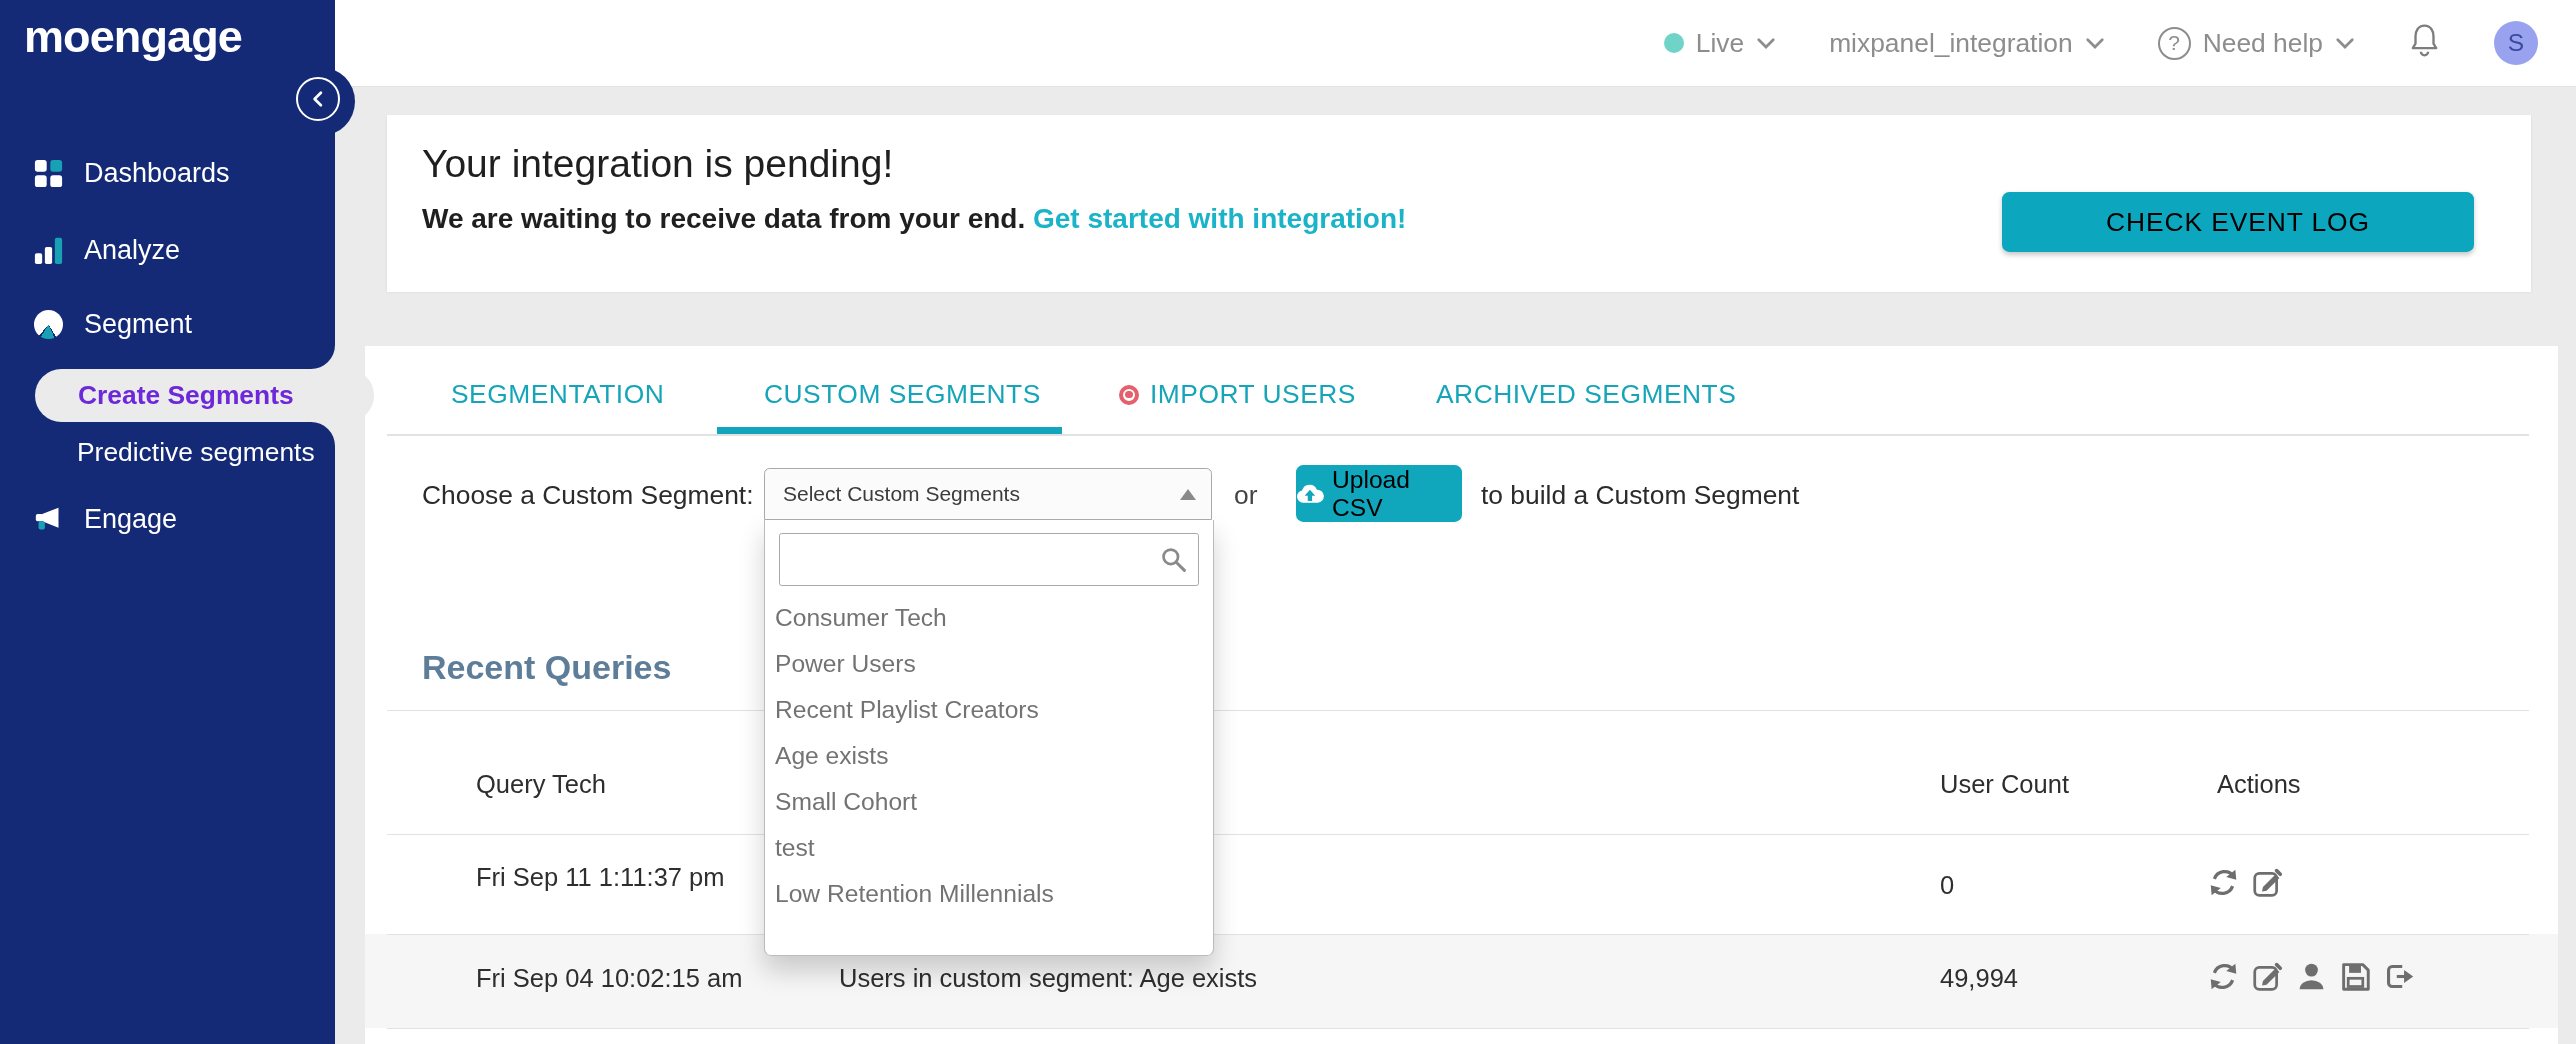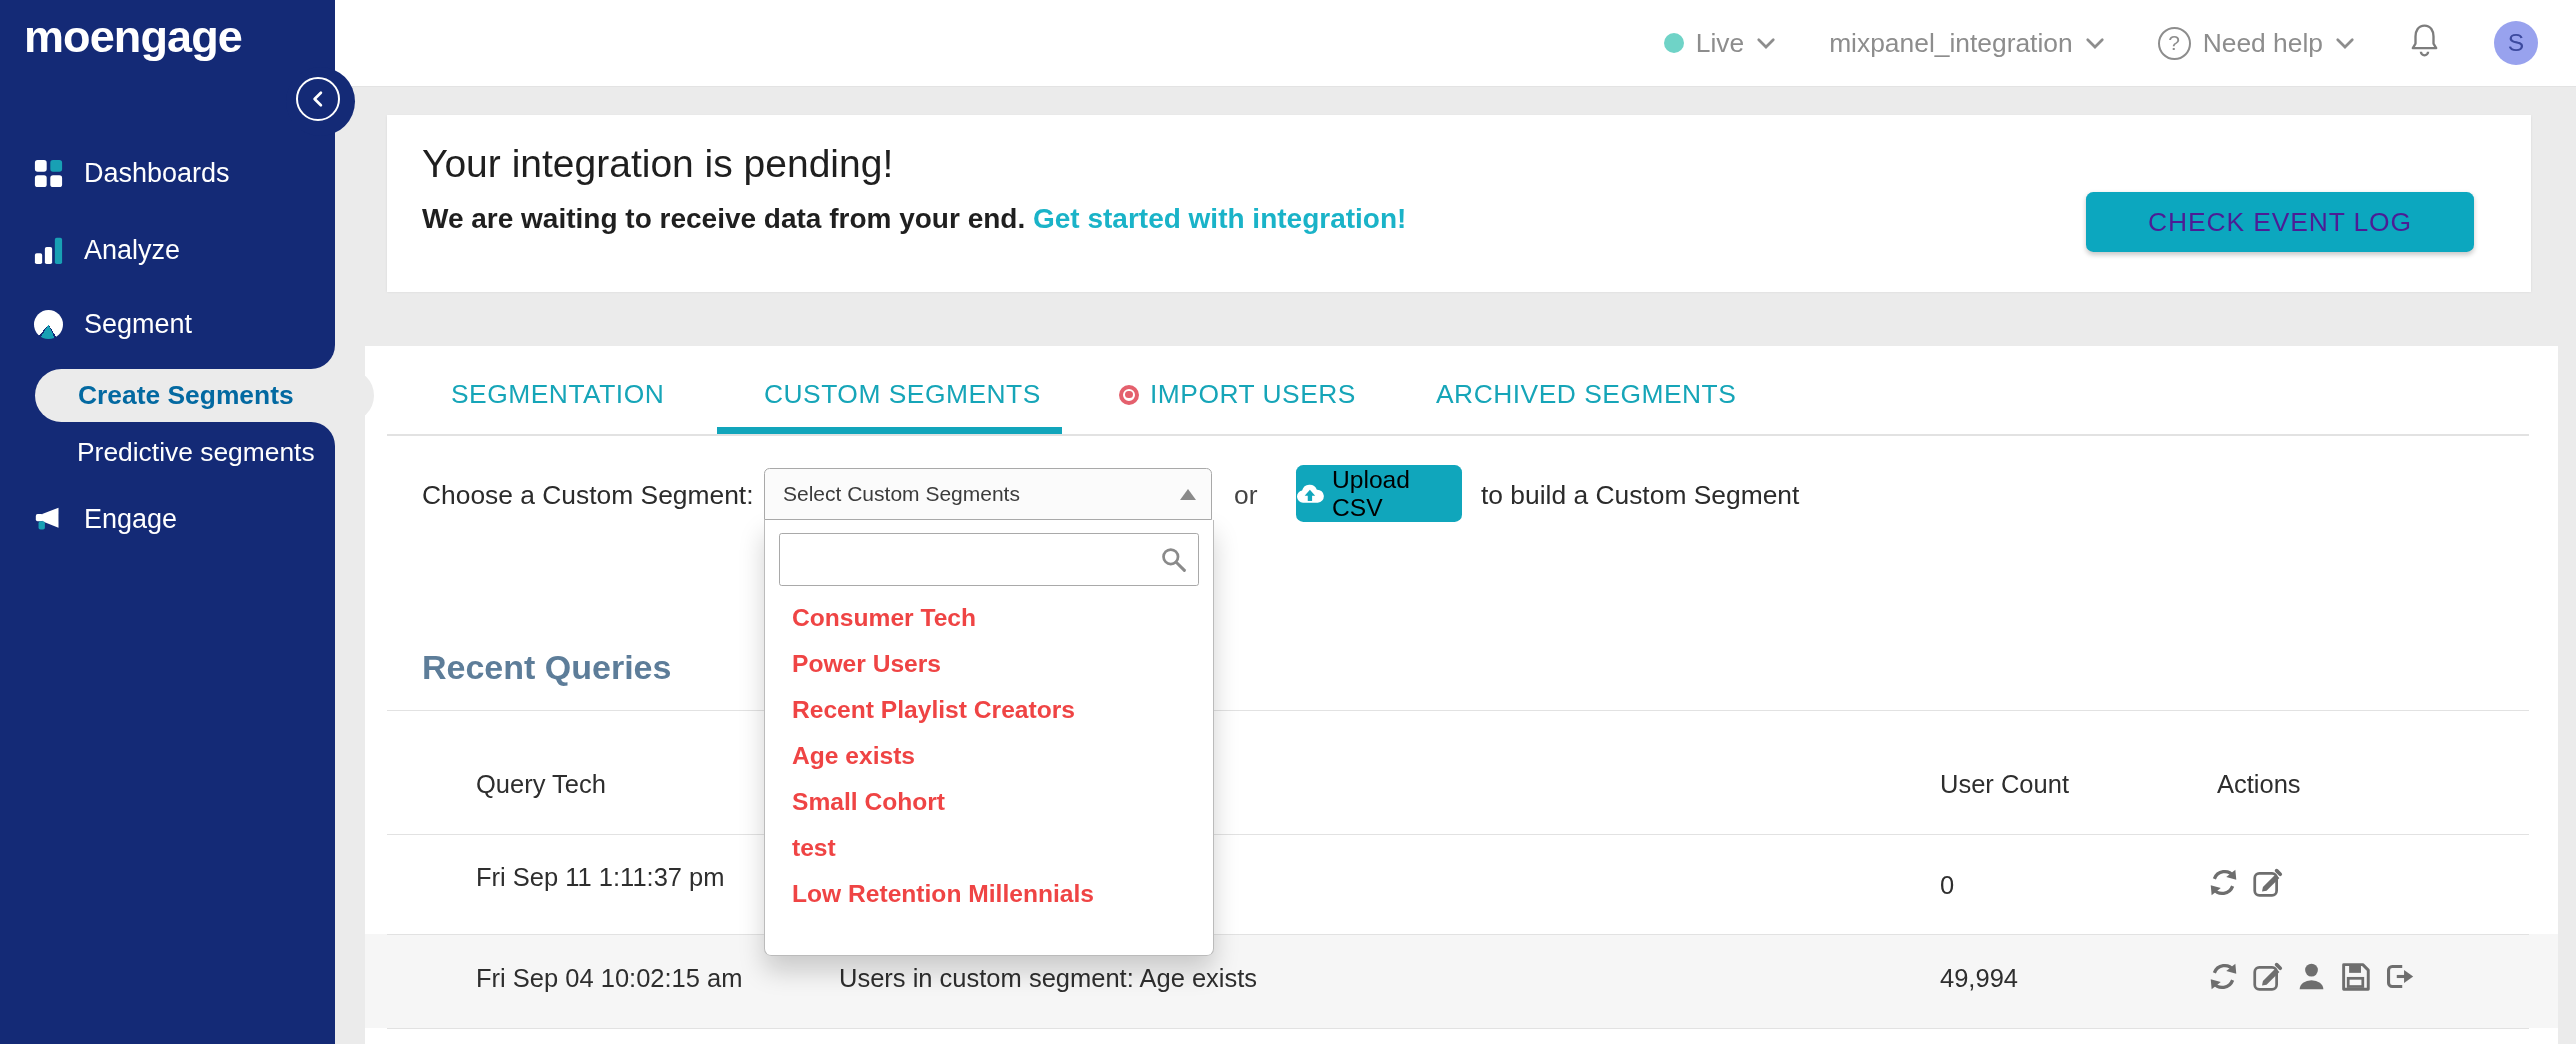--- a/index.html
+++ b/index.html
@@ -21,21 +21,21 @@
   .qmark{width:33px;height:33px;border-radius:50%;border:2.7px solid #8d8d8d;
     display:flex;align-items:center;justify-content:center;font-size:21px;color:#8d8d8d;box-sizing:border-box;}
   .avatar{width:44px;height:44px;border-radius:50%;background:#98a2ee;color:#3c4a9e;
     display:flex;align-items:center;justify-content:center;font-size:24.6px;}
   
   .sb-top{position:absolute;left:0;top:0;width:335px;height:369px;background:#142a76;
     border-bottom-right-radius:24px;z-index:3;}
   .sb-rowfill{position:absolute;left:0;top:369px;width:335px;height:53px;background:#142a76;z-index:2;}
   .sb-active{position:absolute;left:35px;top:369px;width:339px;height:53px;background:#ebebeb;
     border-radius:26.4px;z-index:4;display:flex;align-items:center;padding-left:43px;box-sizing:border-box;
-    font-size:26.4px;font-weight:bold;color:#0369a1;cursor:pointer;}
+    font-size:26.4px;font-weight:bold;color:#6d28d9;cursor:pointer;}
   .sb-bottom{position:absolute;left:0;top:422px;width:335px;height:623px;background:#142a76;
     border-top-right-radius:24px;z-index:3;}
   .logo{position:absolute;left:24px;top:11px;font-size:45px;font-weight:bold;color:#fff;letter-spacing:-0.9px;}
   .collapse-bump{position:absolute;left:286px;top:67px;width:69px;height:69px;border-radius:50%;
     background:#142a76;z-index:6;}
   .collapse-btn{position:absolute;left:296px;top:77px;width:40px;height:40px;border-radius:50%;
     background:#142a76;border:2.7px solid #fff;z-index:7;display:flex;align-items:center;
     justify-content:center;cursor:pointer;}
   .menu-item{position:absolute;left:0;width:335px;height:57px;display:flex;align-items:center;
     gap:20px;padding-left:33px;box-sizing:border-box;color:#fff;font-size:27px;cursor:pointer;}
@@ -43,22 +43,22 @@
     padding-left:77px;box-sizing:border-box;color:#fff;font-size:26.4px;cursor:pointer;}
   .icon-box{width:31px;height:31px;flex:0 0 31px;display:flex;align-items:center;justify-content:center;}
   .pie-icon{width:29px;height:29px;border-radius:50%;
     background:conic-gradient(#ffffff 0 148deg,#142a76 148deg 156deg,#18a0b4 156deg 212deg,#142a76 212deg 220deg,#ffffff 220deg 360deg);}
   
   .banner{position:absolute;left:387px;top:115px;width:2144px;height:177px;background:#fff;
     box-shadow:0 0.9px 2.7px rgba(0,0,0,.08);z-index:2;}
   .banner-title{position:absolute;left:35px;top:27px;font-size:39px;color:#1f1f1f;}
   .banner-sub{position:absolute;left:35px;top:88px;font-size:28px;font-weight:bold;color:#1f1f1f;}
   .banner-link{color:#1ab3c8;cursor:pointer;}
-  .check-btn{position:absolute;right:57px;top:77px;width:388px;height:60px;background:#0ca7bf;
-    border-radius:7.3px;box-shadow:0 2.7px 5.5px rgba(0,0,0,.22);color:#4c1d95;font-size:26.4px;letter-spacing:0.9px;
+  .check-btn{position:absolute;right:57px;top:77px;width:472px;height:60px;background:#0ca7bf;
+    border-radius:7.3px;box-shadow:0 2.7px 5.5px rgba(0,0,0,.22);color:#000000;font-size:26.4px;letter-spacing:0.9px;
     display:flex;align-items:center;justify-content:center;cursor:pointer;}
   
   .panel{position:absolute;left:365px;top:346px;width:2193px;height:698px;background:#fff;z-index:1;}
   .tab{position:absolute;top:379px;font-size:26.4px;color:#16a5b8;letter-spacing:0.5px;cursor:pointer;
     display:flex;align-items:center;gap:11px;z-index:2;}
   .tab-underline{position:absolute;left:717px;top:427px;width:345px;height:7.3px;background:#12a5bb;z-index:2;}
   .tabs-border{position:absolute;left:387px;top:434px;width:2142px;height:1.8px;background:#e2e2e2;z-index:1;}
   .red-badge{width:20px;height:20px;border-radius:50%;border:4.6px solid #e4606d;box-sizing:border-box;
     display:flex;align-items:center;justify-content:center;}
   .red-badge::after{content:"";width:7.3px;height:7.3px;border-radius:50%;background:#e4606d;}
@@ -81,21 +81,21 @@
     padding:0 18px;font-size:21px;color:#3c3c3c;cursor:pointer;z-index:21;}
   .sel-arrow{position:absolute;right:14.6px;top:20px;width:0;height:0;
     border-left:8.2px solid transparent;border-right:8.2px solid transparent;border-bottom:11px solid #8a8a8a;}
   .dd-panel{position:absolute;left:764px;top:520px;width:450px;height:436px;box-sizing:border-box;
     background:#fff;border:0.9px solid #bbb;border-top:none;border-radius:0 0 7.3px 7.3px;
     box-shadow:0 14.6px 25.5px rgba(0,0,0,.18);z-index:20;}
   .dd-search{position:relative;margin:12.8px 13.7px 0 13.7px;}
   .dd-search input{width:100%;height:53px;box-sizing:border-box;border:1.8px solid #a9a9a9;border-radius:2.7px;
     font-size:24.6px;font-family:inherit;padding:0 47px 0 12.8px;outline:none;}
   .dd-search .mag{position:absolute;right:11px;top:12px;}
-  .dd-opt{height:46px;line-height:46px;padding-left:27px;font-size:24.6px;color:#ef4444;cursor:pointer;font-weight:bold;}
+  .dd-opt{height:46px;line-height:46px;padding-left:10px;font-size:24.6px;color:#737373;cursor:pointer;}
 </style>
 </head>
 <body>
 
 <div class="topbar">
   <div class="tb-group">
     <span class="dot-live"></span>
     <span>Live</span>
     <svg class="chev" viewBox="0 0 22 14">
         <polyline points="3,3 11,11 19,3" fill="none" stroke="#8d8d8d" stroke-width="3" stroke-linecap="round"></polyline>

